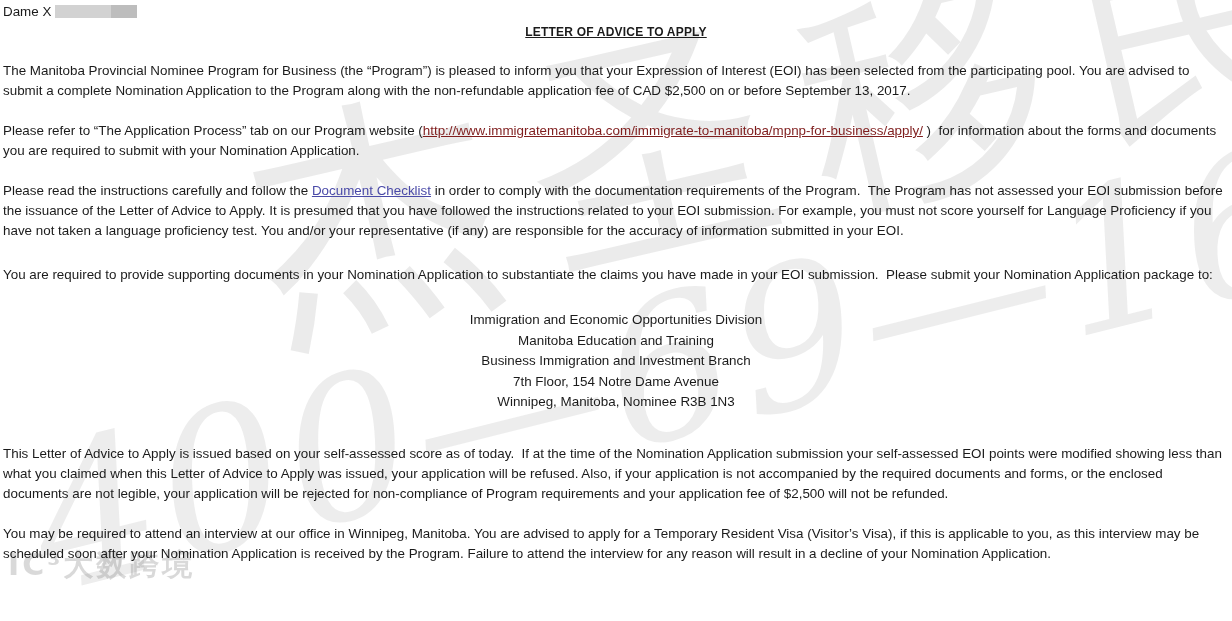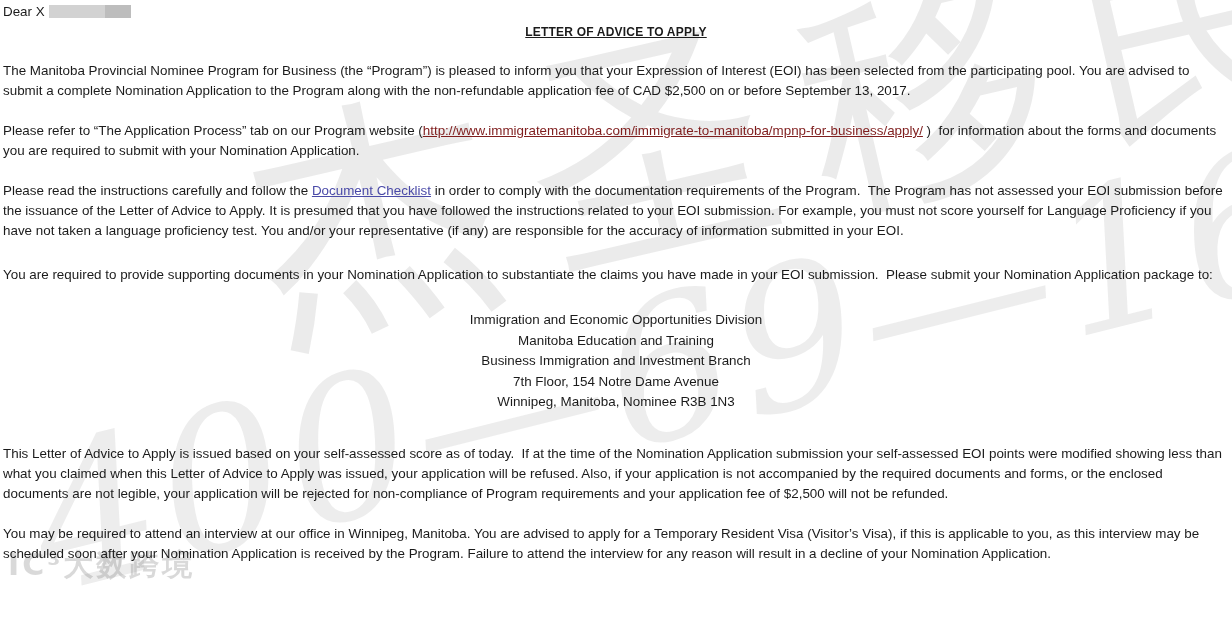--- a/index.html
+++ b/index.html
@@ -50,21 +50,21 @@
 <body>
 
 <div class="wm-layer">
   <div class="wm-cn">杰圣移民</div>
   <div class="wm-phone">400—69—16580</div>
   <div class="wm-logo">IC³大数跨境</div>
 </div>
 
 <div class="content">
 
-  <div class="salutation"><span>Dear X</span><span class="redact r1"></span><span class="redact r2"></span></div>
+  <div class="salutation"><span>Dame X</span><span class="redact r1"></span><span class="redact r2"></span></div>
 
   <div class="title"><span>LETTER OF ADVICE TO APPLY</span></div>
 
   <p>The Manitoba Provincial Nominee Program for Business (the “Program”) is pleased to inform you that your Expression of Interest (EOI) has been selected from the participating pool. You are advised to submit a complete Nomination Application to the Program along with the non-refundable application fee of CAD $2,500 on or before September 13, 2017.</p>
 
   <p><span>Please refer to “The Application Process” tab on our Program website (</span><a class="url-link" href="#">http://www.immigratemanitoba.com/immigrate-to-manitoba/mpnp-for-business/apply/</a><span> )&nbsp; for information about the forms and documents you are required to submit with your Nomination Application.</span></p>
 
   <p class="after-instr"><span>Please read the instructions carefully and follow the </span><a class="doc-link" href="#">Document Checklist</a><span> in order to comply with the documentation requirements of the Program.&nbsp; The Program has not assessed your EOI submission before the issuance of the Letter of Advice to Apply. It is presumed that you have followed the instructions related to your EOI submission. For example, you must not score yourself for Language Proficiency if you have not taken a language proficiency test. You and/or your representative (if any) are responsible for the accuracy of information submitted in your EOI.</span></p>
 
   <p>You are required to provide supporting documents in your Nomination Application to substantiate the claims you have made in your EOI submission.&nbsp; Please submit your Nomination Application package to:</p>

